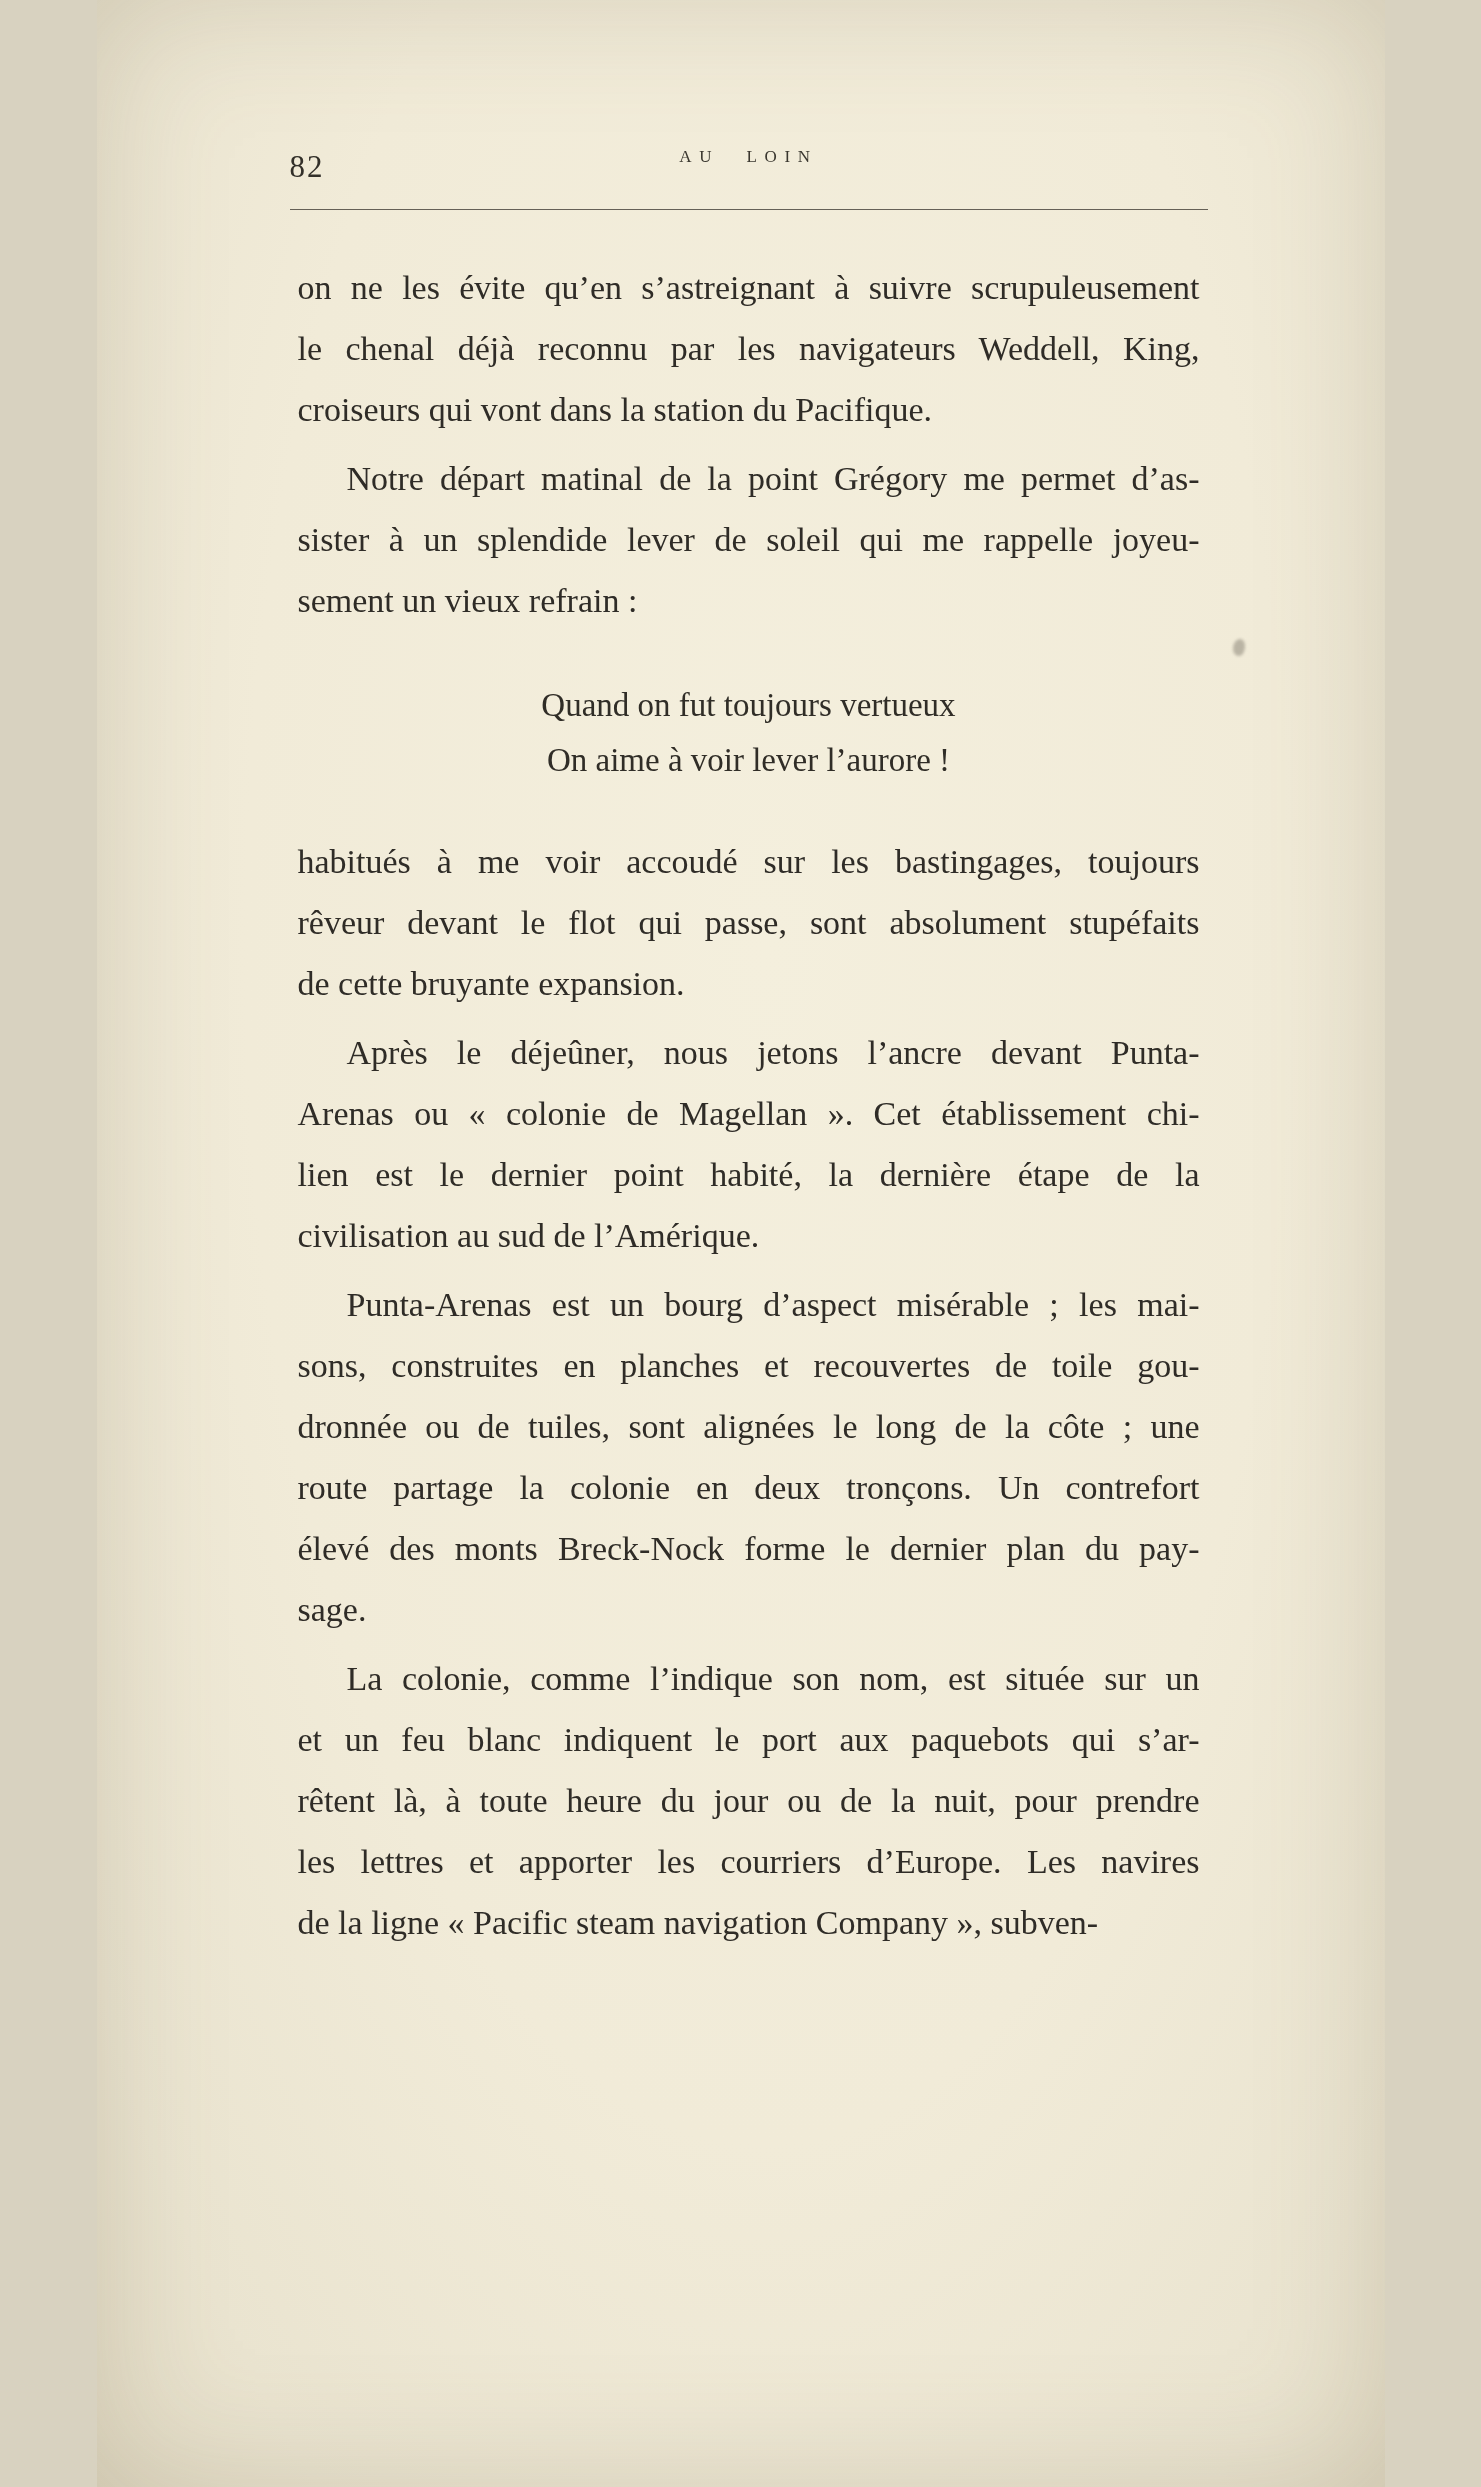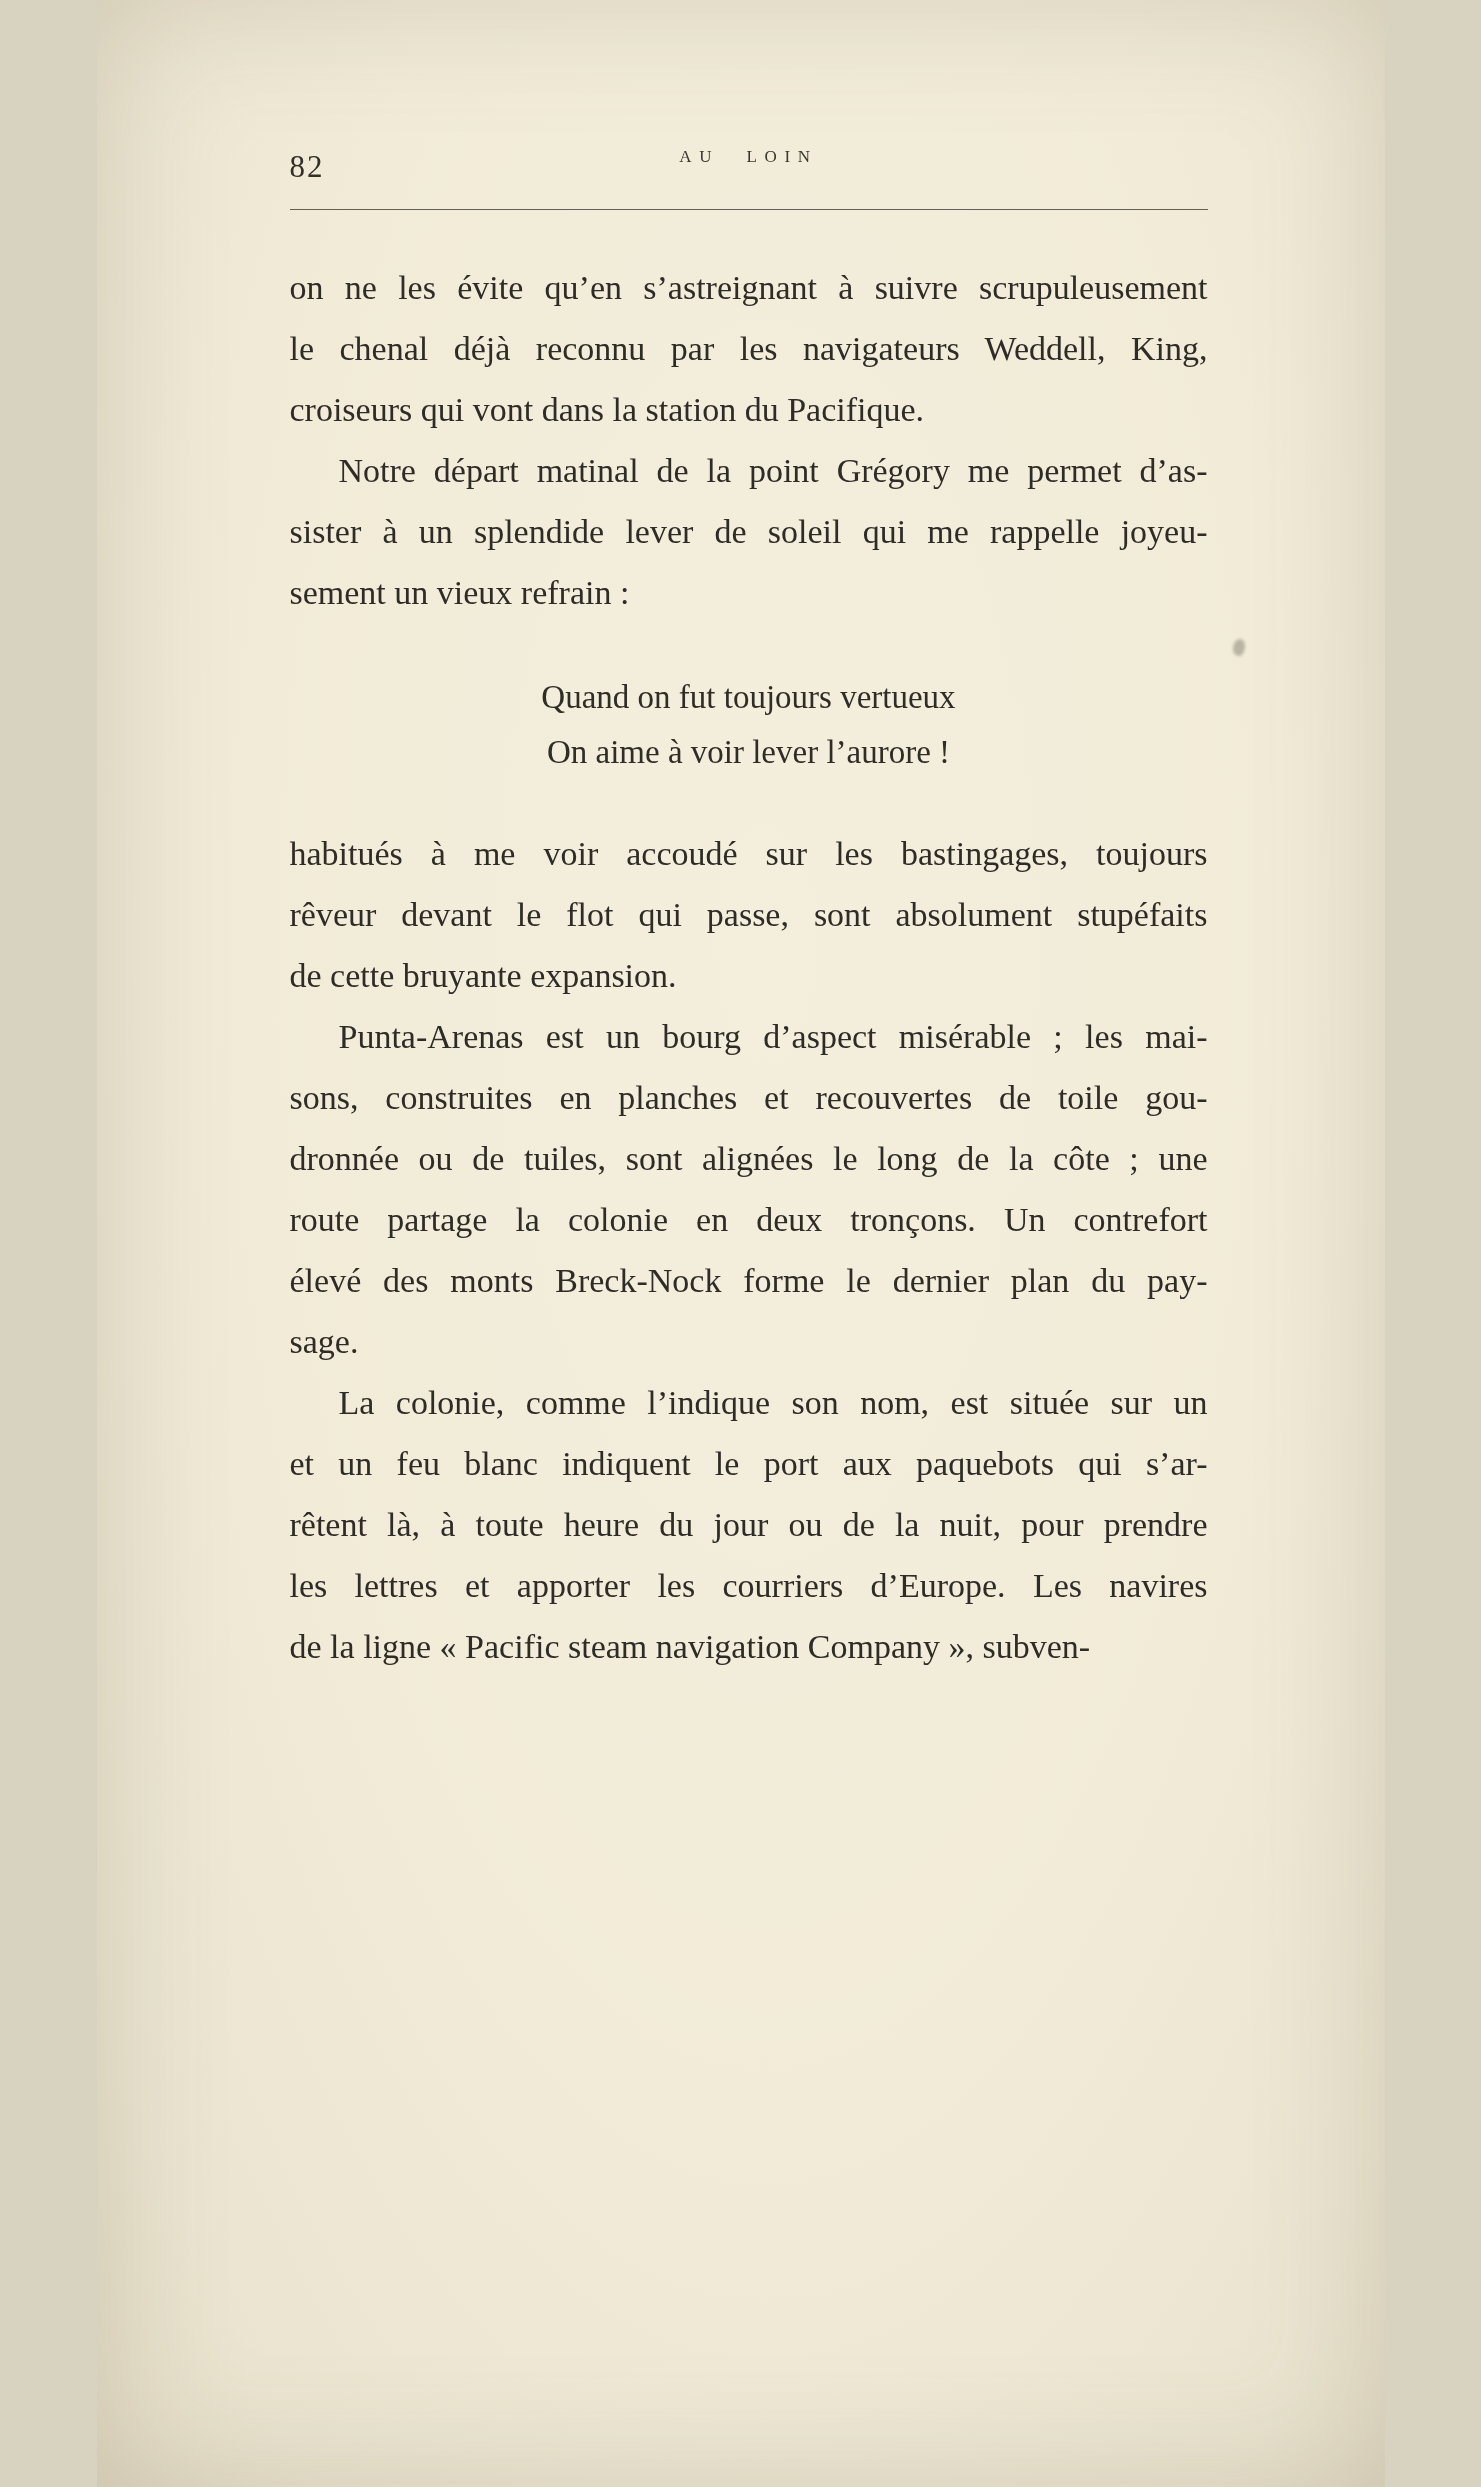--- a/index.html
+++ b/index.html
@@ -53,21 +53,21 @@
     opacity: 0.85;
   }
 
   
   .page-body {
     margin-top: 47px;
     font-size: 34px;
     line-height: 61px;
   }
   .paragraph {
-    margin: 0;
+    margin: 8px;
   }
   .line {
     text-align: justify;
     text-align-last: justify;
     white-space: normal;
   }
   .line.indent {
     padding-left: 49px;
   }
   .line.last {
@@ -123,20 +123,26 @@
       <div class="verse">
         <div class="verse-line">Quand on fut toujours vertueux</div>
         <div class="verse-line">On aime à voir lever l’aurore !</div>
       </div>
       <div class="paragraph">
         <div class="line">habitués à me voir accoudé sur les bastingages, toujours</div>
         <div class="line">rêveur devant le flot qui passe, sont absolument stupéfaits</div>
         <div class="line last">de cette bruyante expansion.</div>
       </div>
       <div class="paragraph">
+        <div class="line indent">Après le déjeûner, nous jetons l’ancre devant Punta-</div>
+        <div class="line">Arenas ou « colonie de Magellan ». Cet établissement chi-</div>
+        <div class="line">lien est le dernier point habité, la dernière étape de la</div>
+        <div class="line last">civilisation au sud de l’Amérique.</div>
+      </div>
+      <div class="paragraph">
         <div class="line indent">Punta-Arenas est un bourg d’aspect misérable ; les mai-</div>
         <div class="line">sons, construites en planches et recouvertes de toile gou-</div>
         <div class="line">dronnée ou de tuiles, sont alignées le long de la côte ; une</div>
         <div class="line">route partage la colonie en deux tronçons. Un contrefort</div>
         <div class="line">élevé des monts Breck-Nock forme le dernier plan du pay-</div>
         <div class="line last">sage.</div>
       </div>
       <div class="paragraph">
         <div class="line indent">La colonie, comme l’indique son nom, est située sur un</div>
         <div class="line">et un feu blanc indiquent le port aux paquebots qui s’ar-</div>

